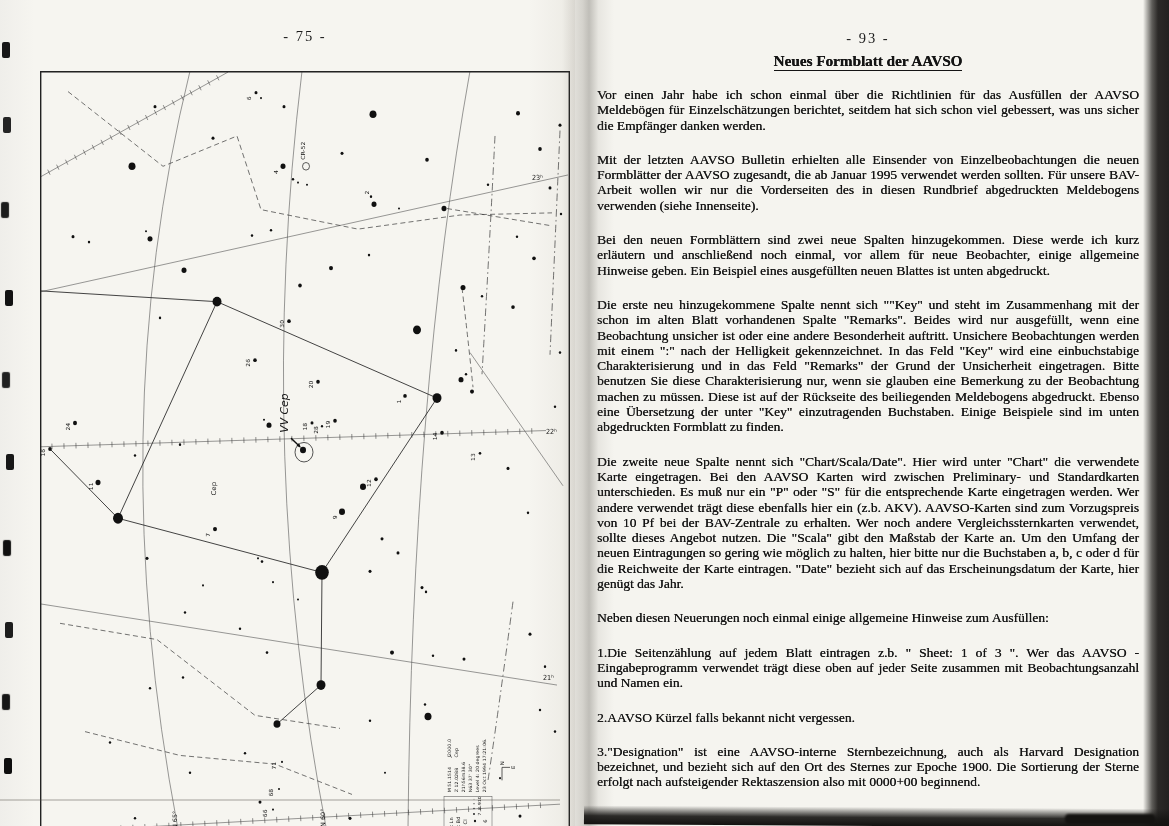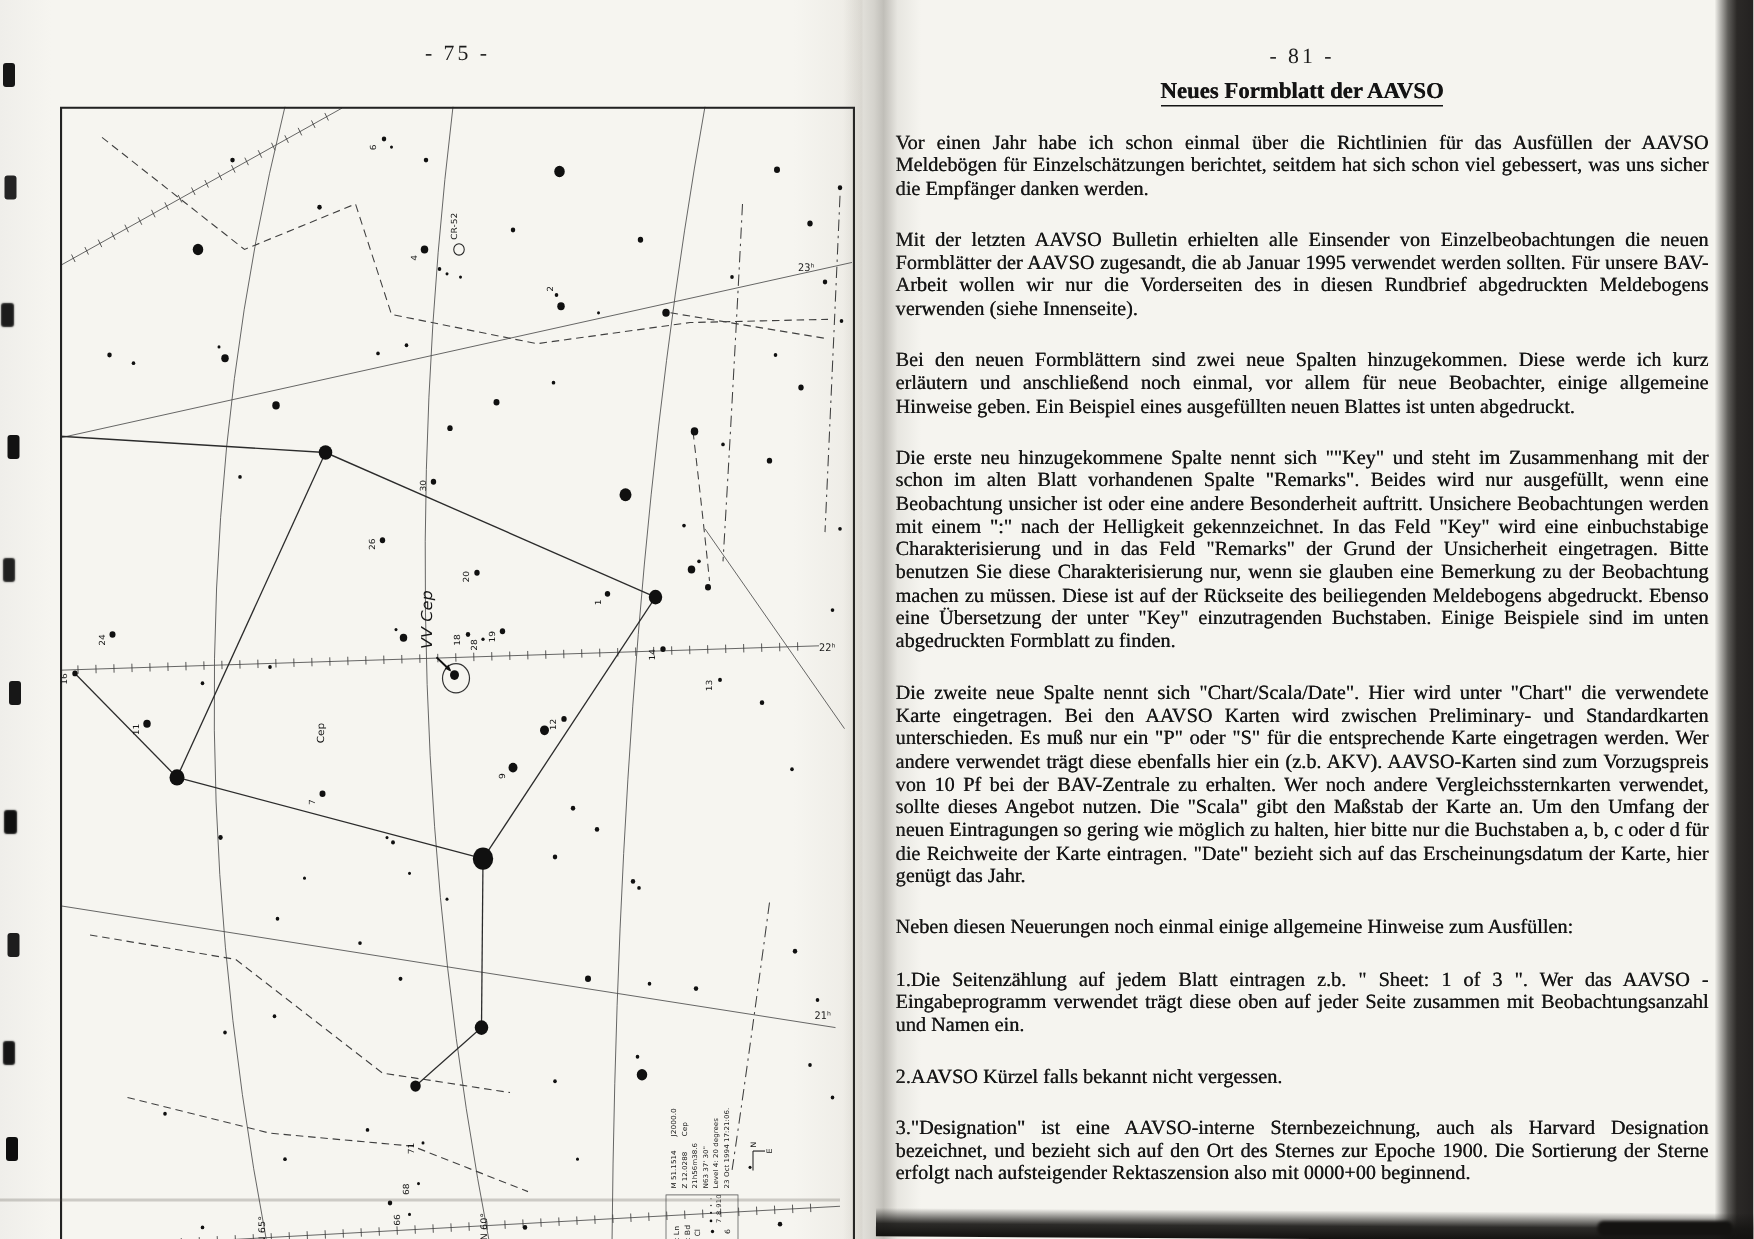--- a/index.html
+++ b/index.html
@@ -360,21 +360,21 @@
             <line x1="0" y1="0" x2="12" y2="0" stroke="#222" stroke-width="0.7"></line>
             <line x1="12" y1="0" x2="12" y2="8" stroke="#222" stroke-width="0.7"></line>
             <text x="14" y="1.8" style="font-family:DejaVu Sans,sans-serif;fill:#161616;font-size:5px;">N</text>
             <text x="10.5" y="13" style="font-family:DejaVu Sans,sans-serif;fill:#161616;font-size:5px;">E</text>
           </g>
         </svg>
     </div>
   </div>
 
   <div class="page-right">
-    <div class="pagenum-right">- 81 -</div>
+    <div class="pagenum-right">- 93 -</div>
     <div class="title">
       <span>Neues Formblatt der AAVSO</span>
     </div>
     <div class="text-col" id="paras">
         <p>Vor einen Jahr habe ich schon einmal über die Richtlinien für das Ausfüllen der AAVSO Meldebögen für Einzelschätzungen berichtet, seitdem hat sich schon viel gebessert, was uns sicher die Empfänger danken werden.</p>
         <p>Mit der letzten AAVSO Bulletin erhielten alle Einsender von Einzelbeobachtungen die neuen Formblätter der AAVSO zugesandt, die ab Januar 1995 verwendet werden sollten. Für unsere BAV-Arbeit wollen wir nur die Vorderseiten des in diesen Rundbrief abgedruckten Meldebogens verwenden (siehe Innenseite).</p>
         <p>Bei den neuen Formblättern sind zwei neue Spalten hinzugekommen. Diese werde ich kurz erläutern und anschließend noch einmal, vor allem für neue Beobachter, einige allgemeine Hinweise geben. Ein Beispiel eines ausgefüllten neuen Blattes ist unten abgedruckt.</p>
         <p>Die erste neu hinzugekommene Spalte nennt sich ""Key" und steht im Zusammenhang mit der schon im alten Blatt vorhandenen Spalte "Remarks". Beides wird nur ausgefüllt, wenn eine Beobachtung unsicher ist oder eine andere Besonderheit auftritt. Unsichere Beobachtungen werden mit einem ":" nach der Helligkeit gekennzeichnet. In das Feld "Key" wird eine einbuchstabige Charakterisierung und in das Feld "Remarks" der Grund der Unsicherheit eingetragen. Bitte benutzen Sie diese Charakterisierung nur, wenn sie glauben eine Bemerkung zu der Beobachtung machen zu müssen. Diese ist auf der Rückseite des beiliegenden Meldebogens abgedruckt. Ebenso eine Übersetzung der unter "Key" einzutragenden Buchstaben. Einige Beispiele sind im unten abgedruckten Formblatt zu finden.</p>
         <p>Die zweite neue Spalte nennt sich "Chart/Scala/Date". Hier wird unter "Chart" die verwendete Karte eingetragen. Bei den AAVSO Karten wird zwischen Preliminary- und Standardkarten unterschieden. Es muß nur ein "P" oder "S" für die entsprechende Karte eingetragen werden. Wer andere verwendet trägt diese ebenfalls hier ein (z.b. AKV). AAVSO-Karten sind zum Vorzugspreis von 10 Pf bei der BAV-Zentrale zu erhalten. Wer noch andere Vergleichssternkarten verwendet, sollte dieses Angebot nutzen. Die "Scala" gibt den Maßstab der Karte an. Um den Umfang der neuen Eintragungen so gering wie möglich zu halten, hier bitte nur die Buchstaben a, b, c oder d für die Reichweite der Karte eintragen. "Date" bezieht sich auf das Erscheinungsdatum der Karte, hier genügt das Jahr.</p>
         <p>Neben diesen Neuerungen noch einmal einige allgemeine Hinweise zum Ausfüllen:</p>

